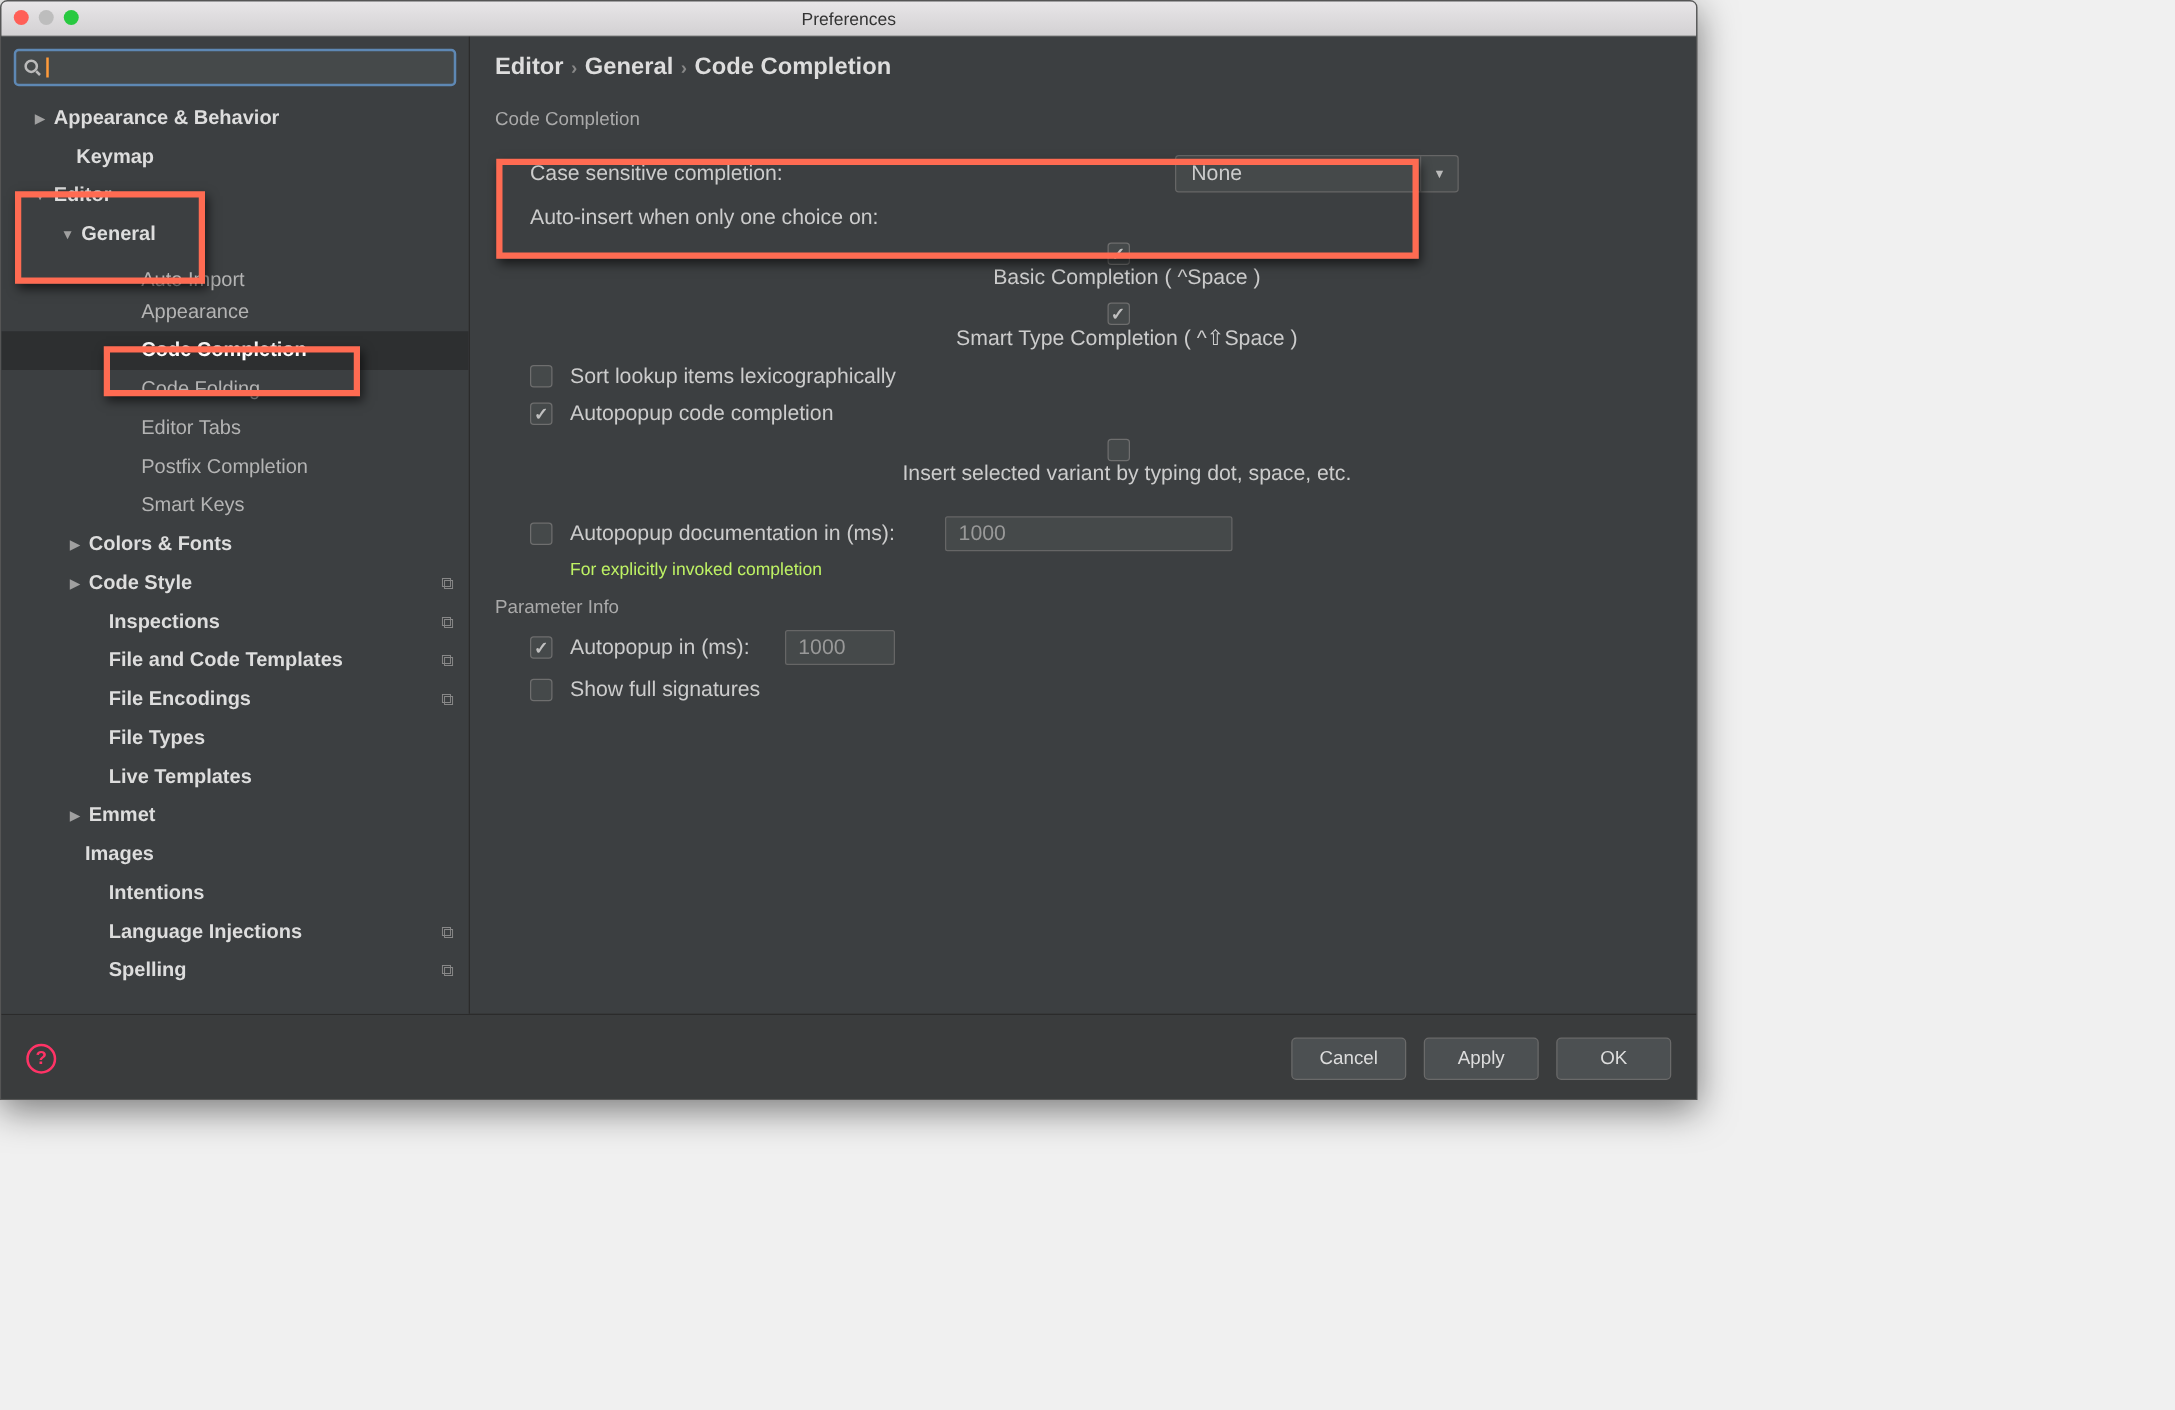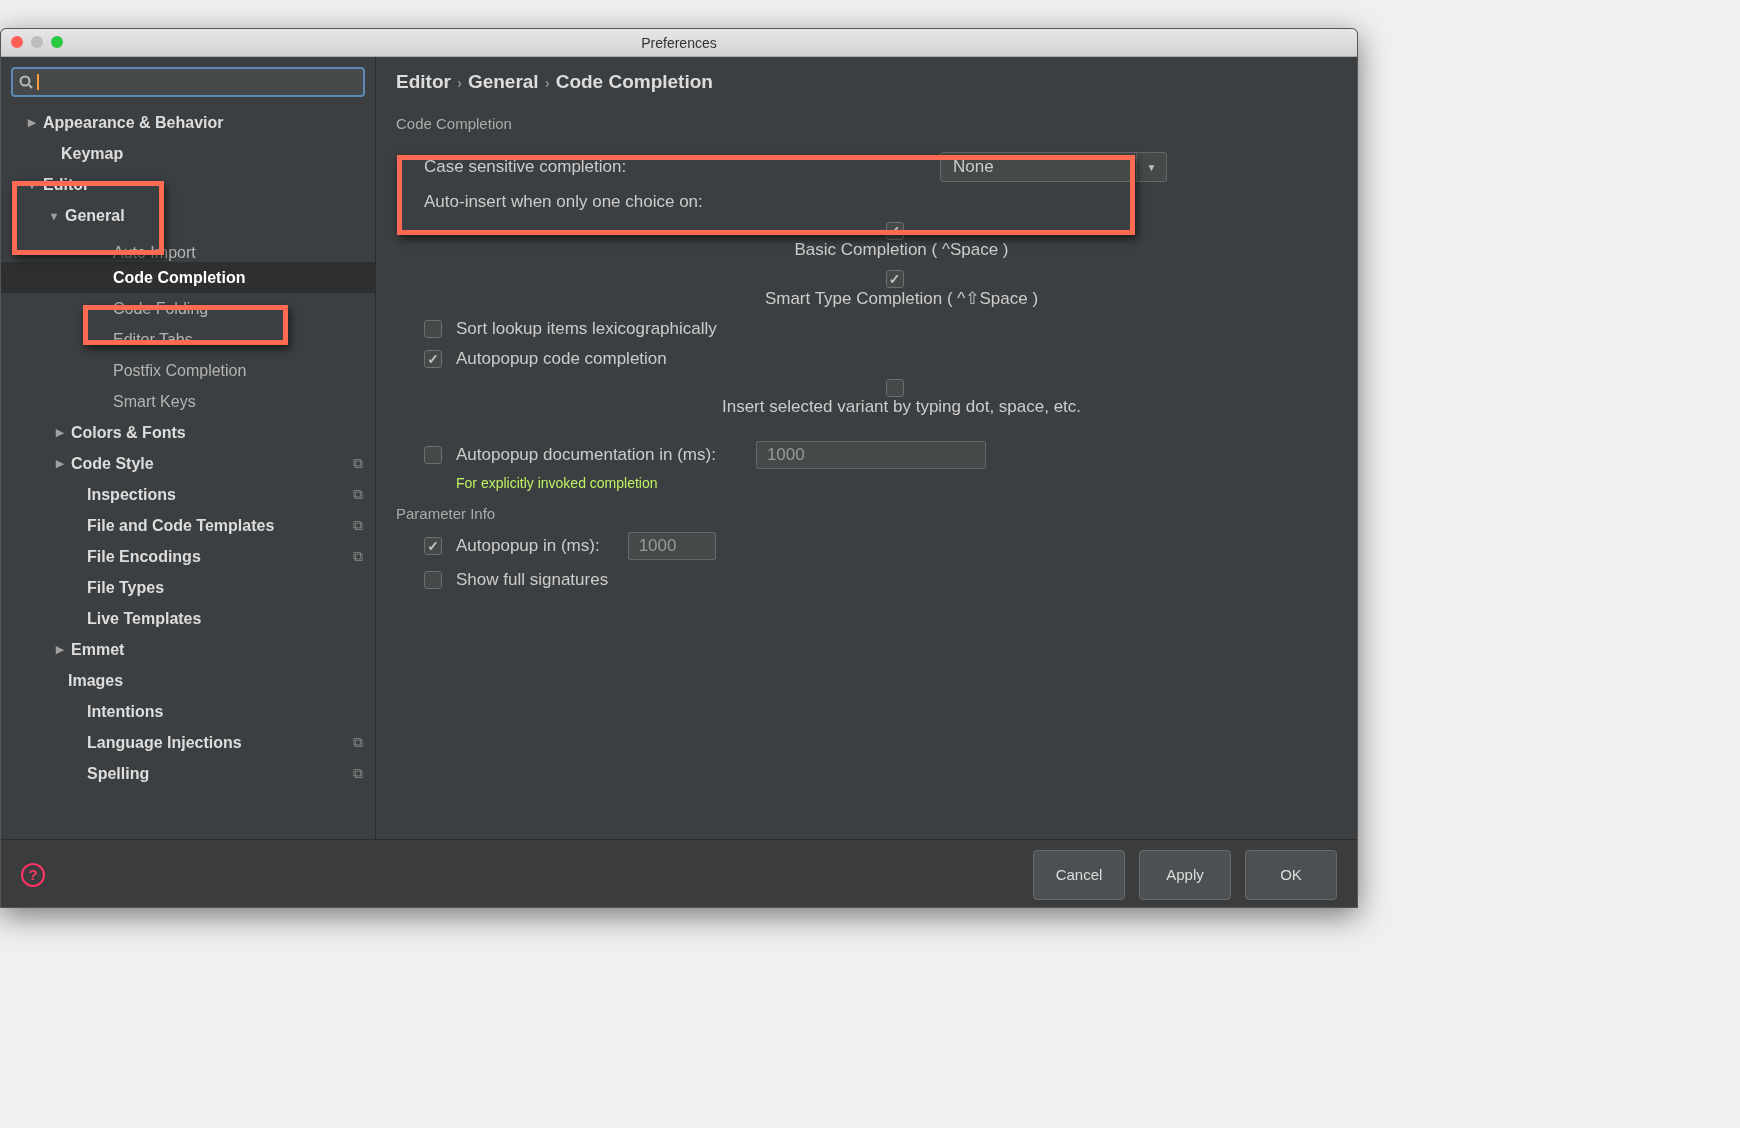--- a/index.html
+++ b/index.html
@@ -1,17 +1,17 @@
 <!DOCTYPE html>
 <html><head>
   <meta charset="utf-8">
   <style>
     * { margin:0; padding:0; box-sizing:border-box; font-family:-apple-system,"Helvetica Neue",Arial,sans-serif; }
     body { background:#f0f0f0; width:1740px; height:1128px; position:relative; }
-    .window { width:1358px; height:880px; background:#3c3f41; position:absolute; left:0; top:0; border:1px solid #555; border-radius:6px 6px 0 0; overflow:hidden; box-shadow:0 8px 30px rgba(0,0,0,0.5);margin-top:28px; }
+    .window { width:1358px; height:880px; background:#3c3f41; position:absolute; left:0; top:0; border:1px solid #555; border-radius:6px 6px 0 0; overflow:hidden; box-shadow:0 8px 30px rgba(0,0,0,0.5); }
     .titlebar { height:28px; background:linear-gradient(#e8e6e8,#d3d1d3); display:flex; align-items:center; position:relative; border-bottom:1px solid #aaa; }
     .traffic { display:flex; gap:8px; position:absolute; left:10px; top:7px; }
     .tl { width:12px; height:12px; border-radius:50%; }
     .tl.red{background:#ff5f57;}.tl.yel{background:#bdbdbd;}.tl.grn{background:#28c940;}
     .wtitle { width:100%; text-align:center; font-size:14px; color:#333; }
     .body { display:flex; height:782px; }
     .sidebar { width:375px; background:#3c3f41; border-right:1px solid #2b2b2b; display:flex; flex-direction:column; }
     .search { margin:10px; display:flex; align-items:center; border:2px solid #5e88b4; border-radius:4px; background:#45494a; padding:2px 6px; height:30px; }
     .search svg{width:14px;height:14px;stroke:#bbb;fill:none;stroke-width:2; margin-right:4px;}
     .search input{flex:1;background:transparent;border:none;outline:none;color:#ddd;font-size:15px;}
@@ -36,21 +36,21 @@
     .dropdown .btn{width:30px;height:100%;border-left:1px solid #666;display:flex;align-items:center;justify-content:center;color:#bbb;font-size:10px;}
     .subhead{font-size:17px;color:#ccc;margin:10px 0 8px 28px;}
     .check-row{display:flex;align-items:center;margin:10px 0 6px 28px;font-size:17px;color:#ccc;}
     .check-row.indent2{margin-left:70px;flex-direction:column;}
     .cb{width:18px;height:18px;border:1px solid #6e6e6e;border-radius:3px;margin-right:14px;display:flex;align-items:center;justify-content:center;background:#45494a;}
     .cb.checked::after{content:"✓";color:#c0c0c0;font-size:14px;font-weight:700;}
     .numbox{background:#45494a;border:1px solid #666;color:#999;font-size:17px;padding:2px 10px;width:88px;height:28px;display:flex;align-items:center;border-radius:2px;}
     .hint{font-size:14px;color:#bef264;margin:0 0 14px 60px;}
     .footer{height:70px;background:#3a3c3d;border-top:1px solid #2b2b2b;display:flex;align-items:center;justify-content:flex-end;padding:0 20px;gap:14px;}
     .footer .help{margin-right:auto;width:24px;height:24px;border:2px solid #ff3366;border-radius:50%;display:flex;align-items:center;justify-content:center;color:#ff3366;font-size:15px;font-weight:700;}
-    .btn3{min-width:92px;height:50px;background:#4c5052;border:1px solid #6a6a6a;border-radius:4px;color:#ddd;font-size:15px;display:flex;align-items:center;justify-content:center;}
+    .btn3{min-width:92px;height:34px;background:#4c5052;border:1px solid #6a6a6a;border-radius:4px;color:#ddd;font-size:15px;display:flex;align-items:center;justify-content:center;}
   </style>
 </head>
 <body>
 
 <div class="window">
   <div class="titlebar">
     <div class="traffic">
       <div class="tl red"></div>
       <div class="tl yel"></div>
       <div class="tl grn"></div>
@@ -82,20 +82,24 @@
             <span class="lbl bold">Editor</span>
           </div>
           <div class="row" style="padding-left: 48px;">
             <span class="arrow">▼</span>
             <span class="lbl bold">General</span>
           </div>
           <div class="row" style="padding-left: 96px; align-items: flex-end;">
             <span class="arrow"></span>
             <span class="lbl">Auto Import</span>
           </div>
+          <div class="row" style="padding-left: 96px;">
+            <span class="arrow"></span>
+            <span class="lbl">Appearance</span>
+          </div>
           <div class="row sel" style="padding-left: 96px;">
             <span class="arrow"></span>
             <span class="lbl">Code Completion</span>
           </div>
           <div class="row" style="padding-left: 96px;">
             <span class="arrow"></span>
             <span class="lbl">Code Folding</span>
           </div>
           <div class="row" style="padding-left: 96px;">
             <span class="arrow"></span>

